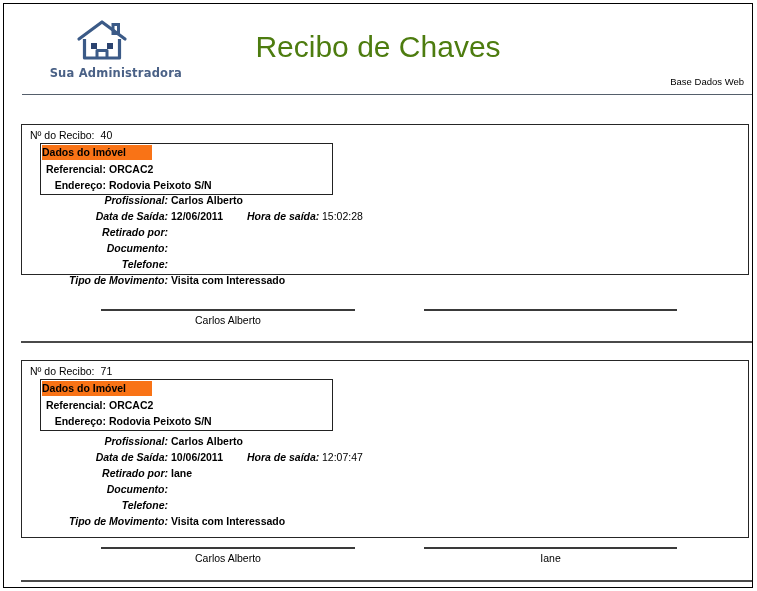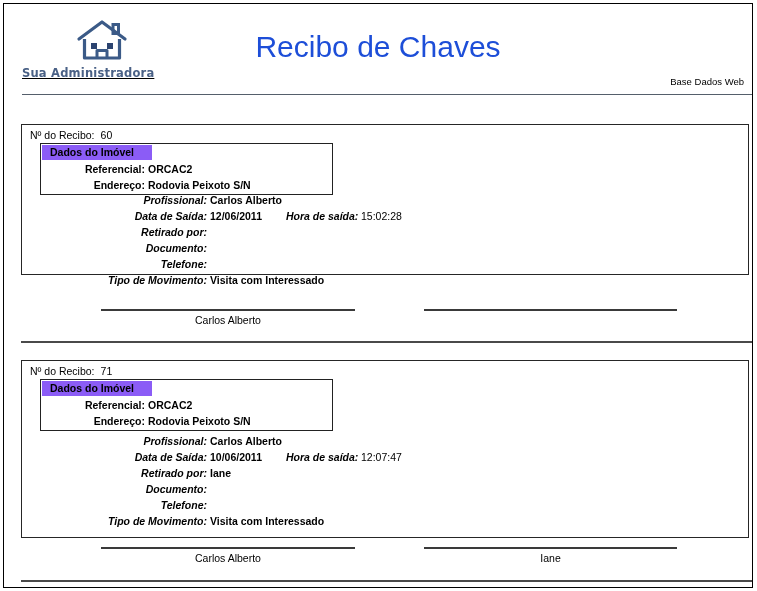--- a/index.html
+++ b/index.html
@@ -32,22 +32,21 @@
     left: 0;
     top: 0;
     width: 748px;
     height: 90px;
   }
   .brand {
     position: absolute;
     left: 18px;
     top: 14px;
     width: 160px;
-    text-align: left;
-    text-decoration: underline;
+    text-align: right;
   }
   .logo-icon {
     display: block;
     margin: 0 auto;
     width: 54px;
     height: 46px;
   }
   .brand-name {
     display: block;
     margin-top: 2px;
@@ -60,21 +59,21 @@
   }
   .doc-title {
     position: absolute;
     left: 0;
     top: 26px;
     width: 748px;
     text-align: center;
     font-family: "Liberation Sans", sans-serif;
     font-size: 30px;
     font-weight: normal;
-    color: #1d4ed8;
+    color: #4d7c0f;
     letter-spacing: 0px;
   }
   .base-label {
     position: absolute;
     right: 8px;
     top: 72px;
     font-size: 9.5px;
     color: #000000;
     white-space: nowrap;
   }
@@ -124,35 +123,33 @@
     border: 1px solid #222222;
     background: #ffffff;
   }
   .imovel-title {
     position: absolute;
     left: 1px;
     top: 1px;
     width: 110px;
     height: 15px;
     line-height: 15px;
-    padding-left: 8px;
     box-sizing: border-box;
-    background: #8b5cf6;
+    background: #f97316;
     font-size: 10.5px;
     font-weight: bold;
     white-space: nowrap;
   }
 
   .frow {
     position: absolute;
     font-size: 10.5px;
     white-space: nowrap;
     height: 14px;
     line-height: 14px;
-    margin-left: 39px;
   }
   .frow .lbl {
     position: absolute;
     right: 0;
     top: 0;
     font-weight: bold;
     text-align: right;
     white-space: nowrap;
   }
   .frow .val {
@@ -279,21 +276,21 @@
 
     <div class="doc-title">Recibo de Chaves</div>
 
     <div class="base-label">Base Dados Web</div>
   </div>
   <div class="header-rule"></div>
 
   <div class="receipt receipt-1">
 
     <div class="recibo-no">
-      <span class="lbl">Nº do Recibo:</span><span class="val">60</span>
+      <span class="lbl">Nº do Recibo:</span><span class="val">40</span>
     </div>
 
     <div class="imovel-box">
       <div class="imovel-title">Dados do Imóvel</div>
 
       <div class="frow prow prow-ref">
         <span class="lbl">Referencial:</span>
         <span class="val">ORCAC2</span>
       </div>
 

